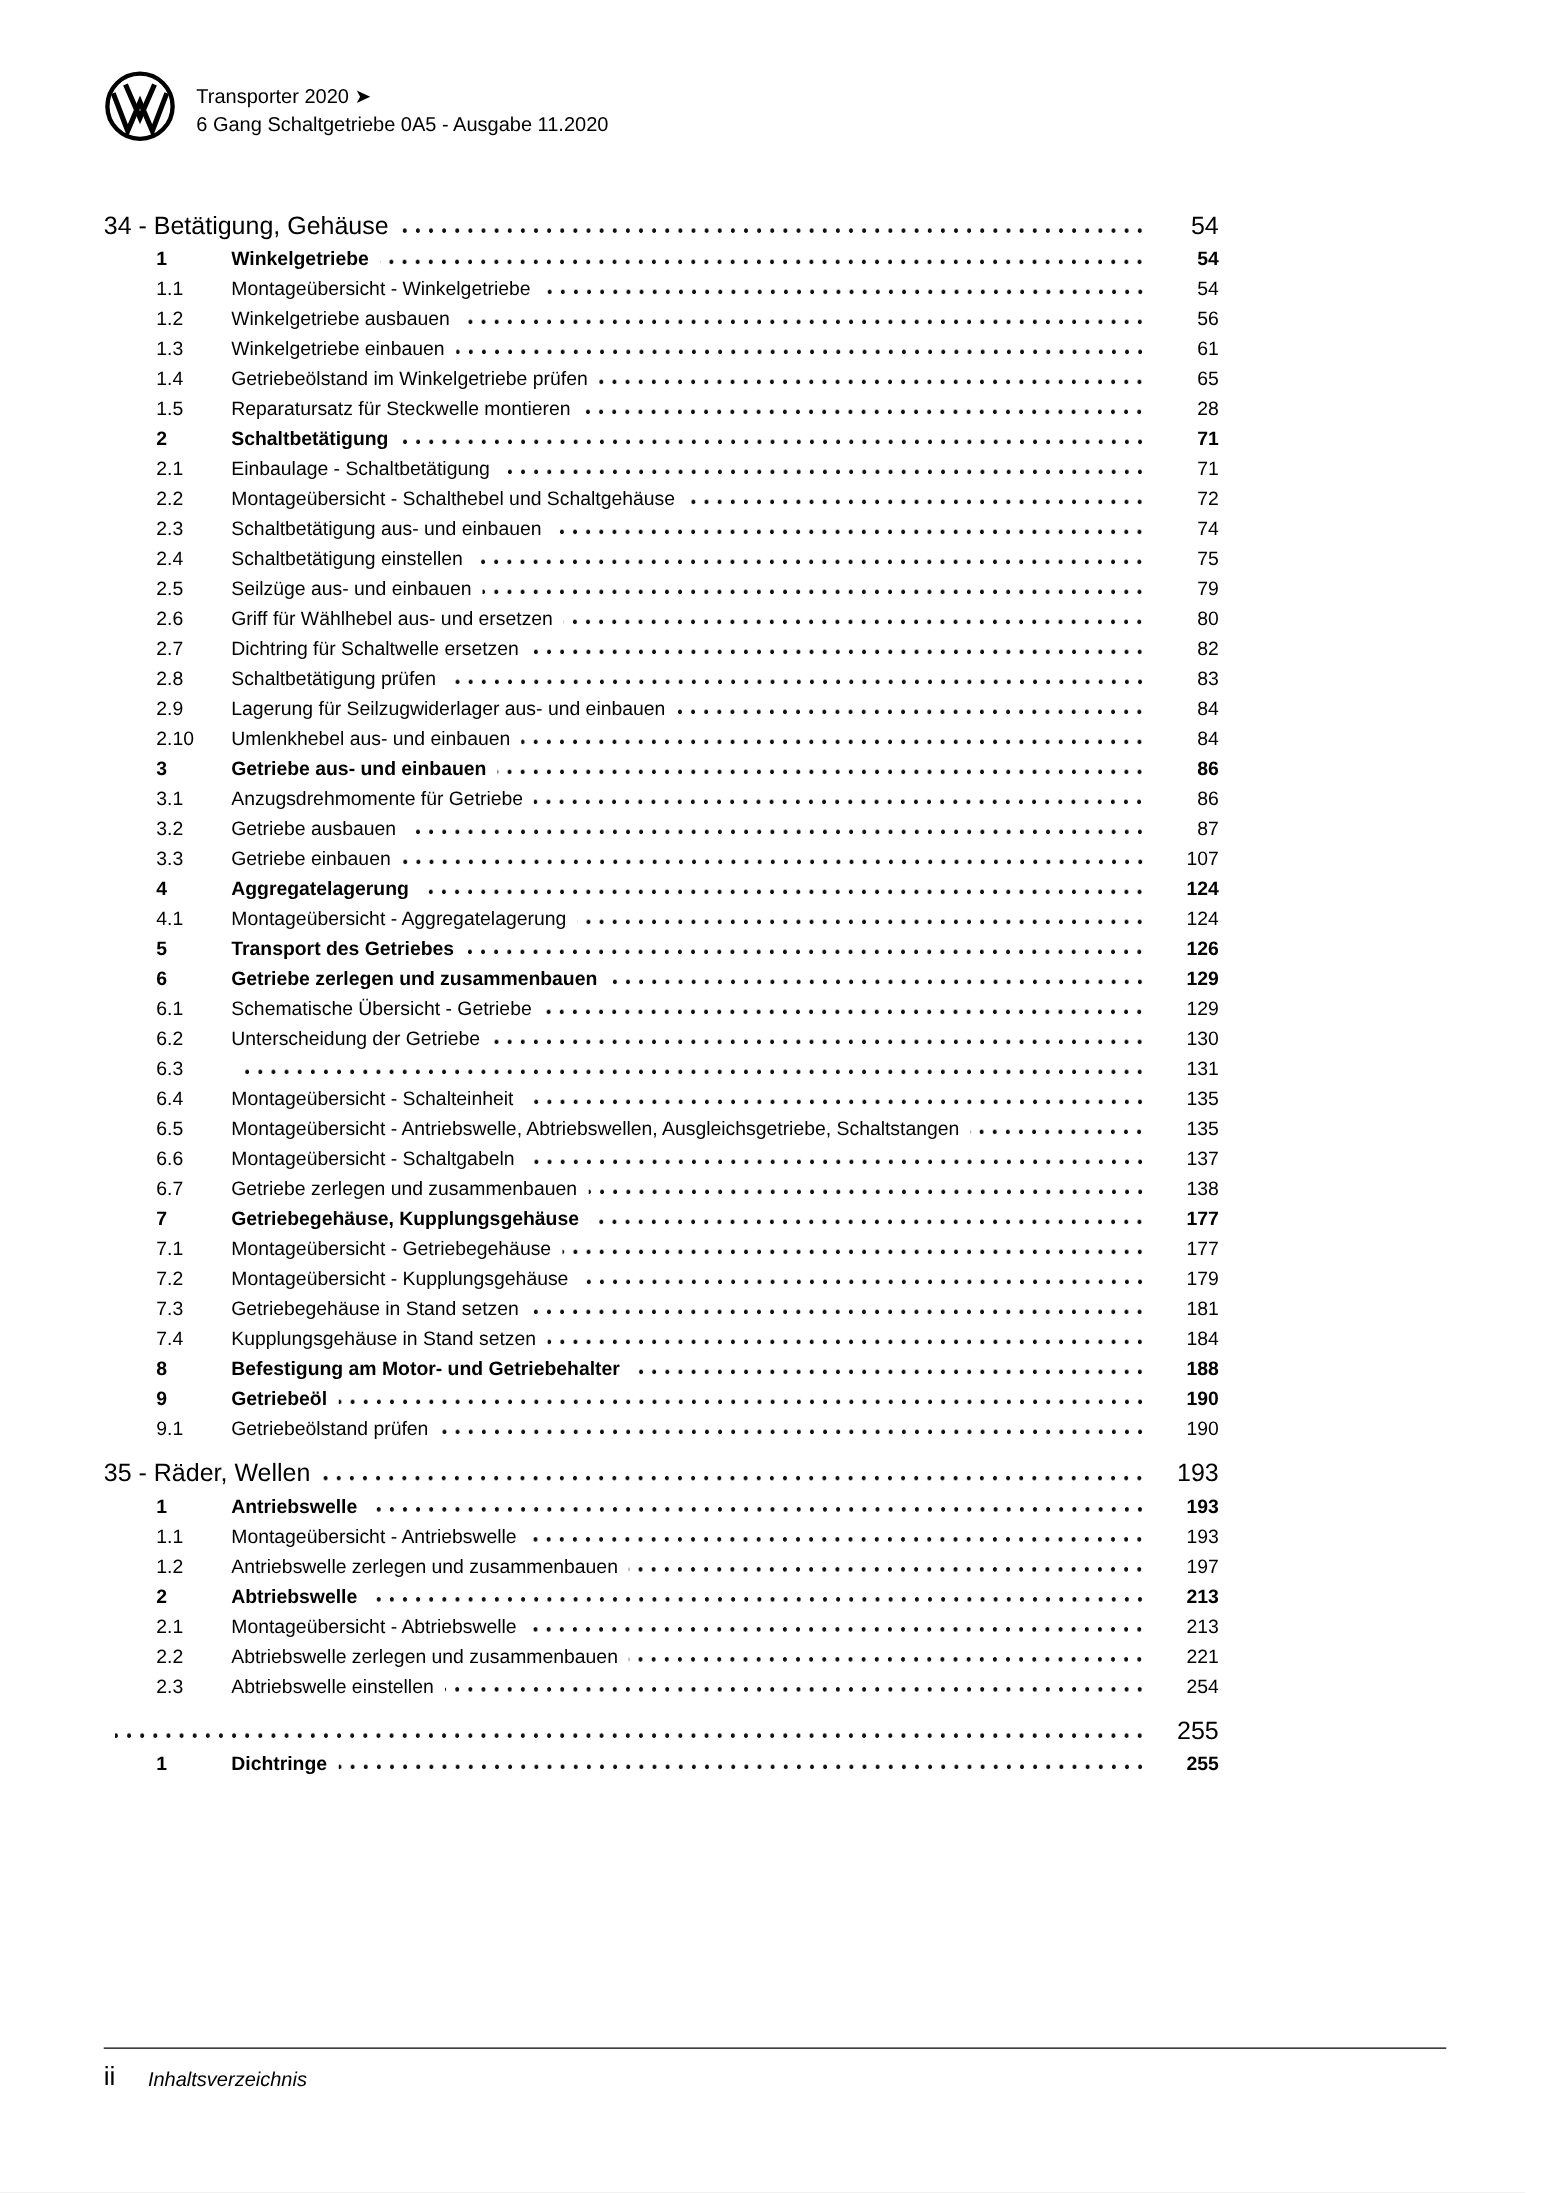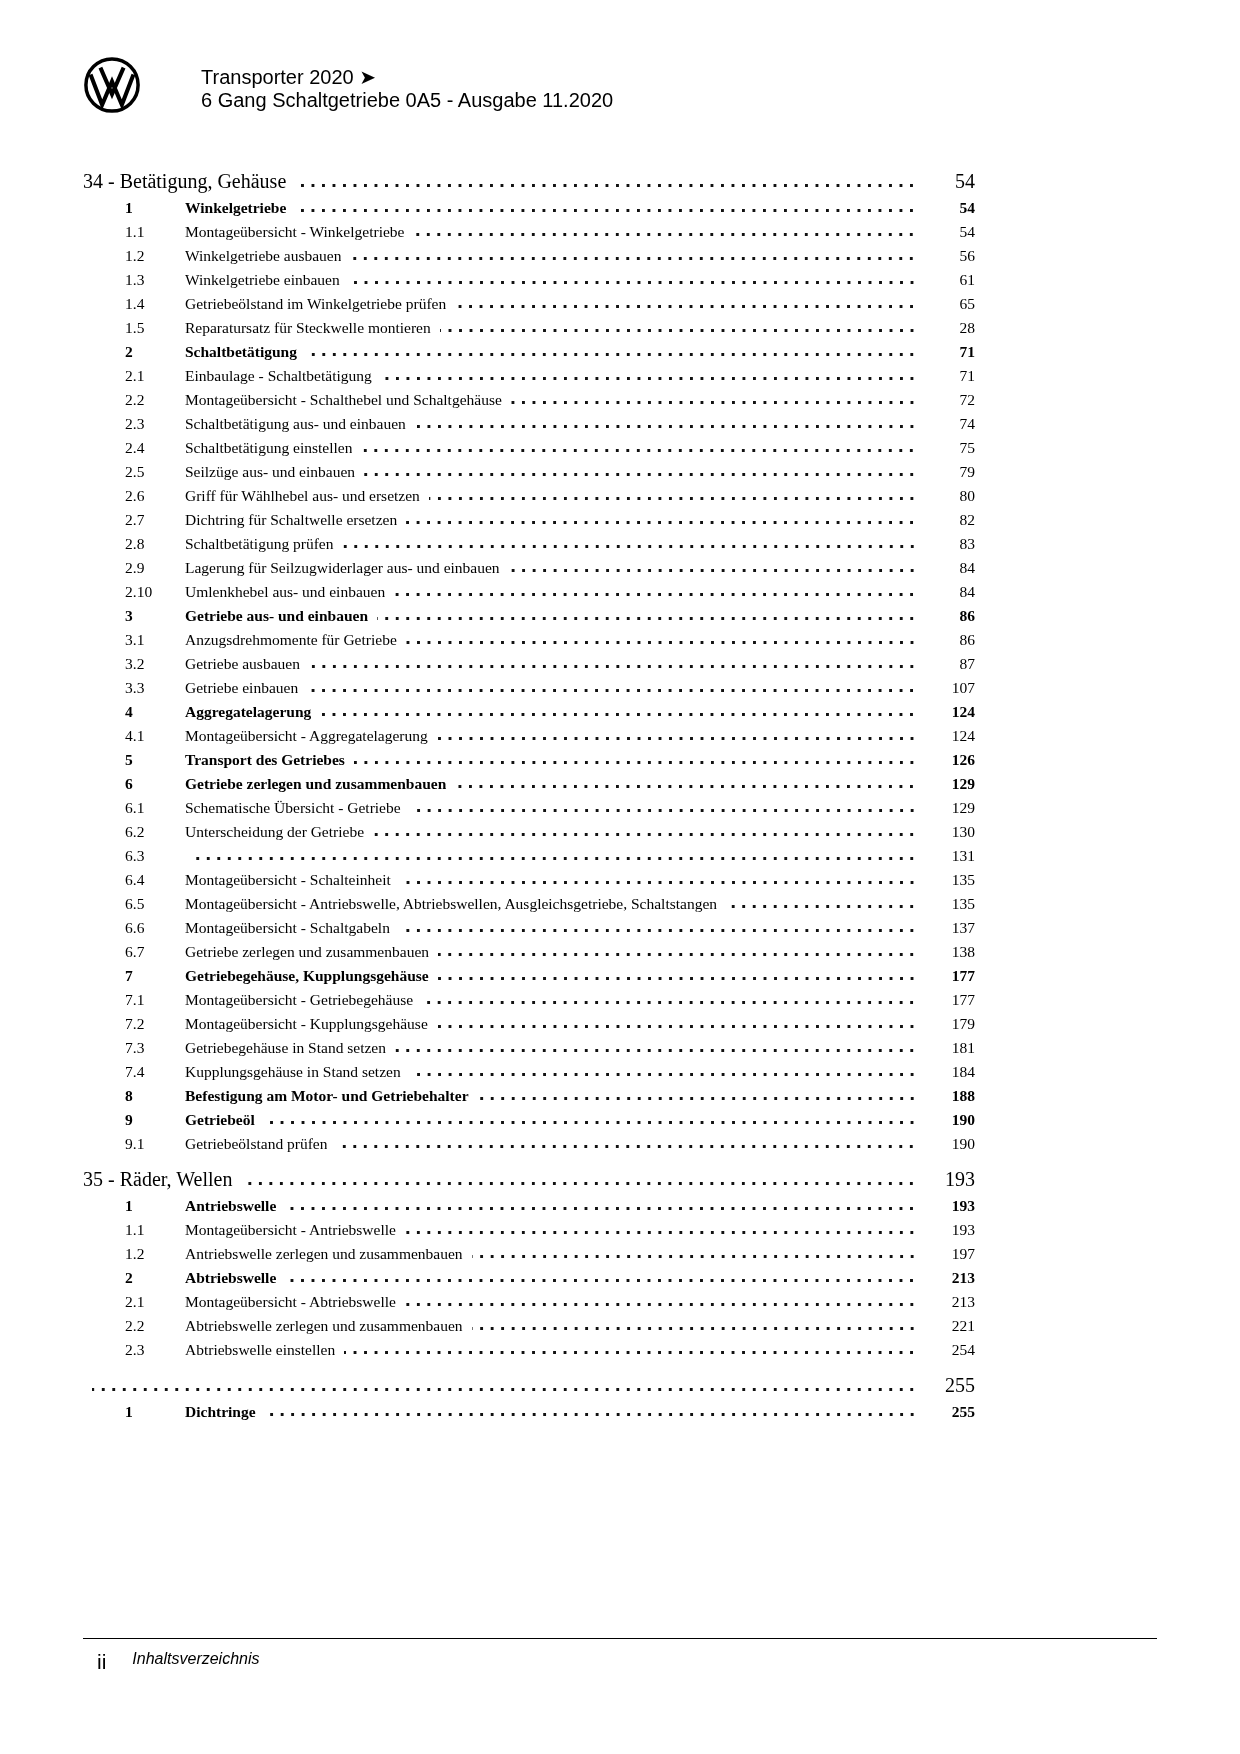--- a/index.html
+++ b/index.html
@@ -18,29 +18,28 @@
   
   .header {
     position: absolute;
     top: 56px;
     left: 83px;
     display: flex;
     align-items: flex-start;
     gap: 16px;
   }
   .vw-logo { width:58px; height:58px; flex:none; }
-  .header-text { padding-top: 10px; font-size: 20px; line-height: 23px; margin-left: 44px; }
+  .header-text { padding-top: 10px; font-size: 16px; line-height: 23px; }
 
   
   .toc {
     position: absolute;
     top: 158px;
     left: 83px;
     width: 892px;
-    font-family: Liberation Serif, serif;
   }
   .toc-row {
     display: flex;
     align-items: baseline;
     font-size: 15.5px;
     line-height: 24px;
     white-space: nowrap;
   }
   .toc-row.chapter {
     font-size: 20px;
@@ -69,24 +68,24 @@
   
   .footer-rule {
     position: absolute;
     left: 83px;
     right: 83px;
     top: 1638px;
     border-top: 1.5px solid #000;
   }
   .footer {
     position: absolute;
-    left: 97px;
+    left: 83px;
     top: 1650px;
     display: flex;
-    align-items: flex-start;
+    align-items: flex-end;
     gap: 26px;
   }
   .footer-page  { font-size: 21px; }
   .footer-title { font-size: 16px; font-style: italic; }
 </style>
 </head>
 <body>
 
 <div class="page">
 

